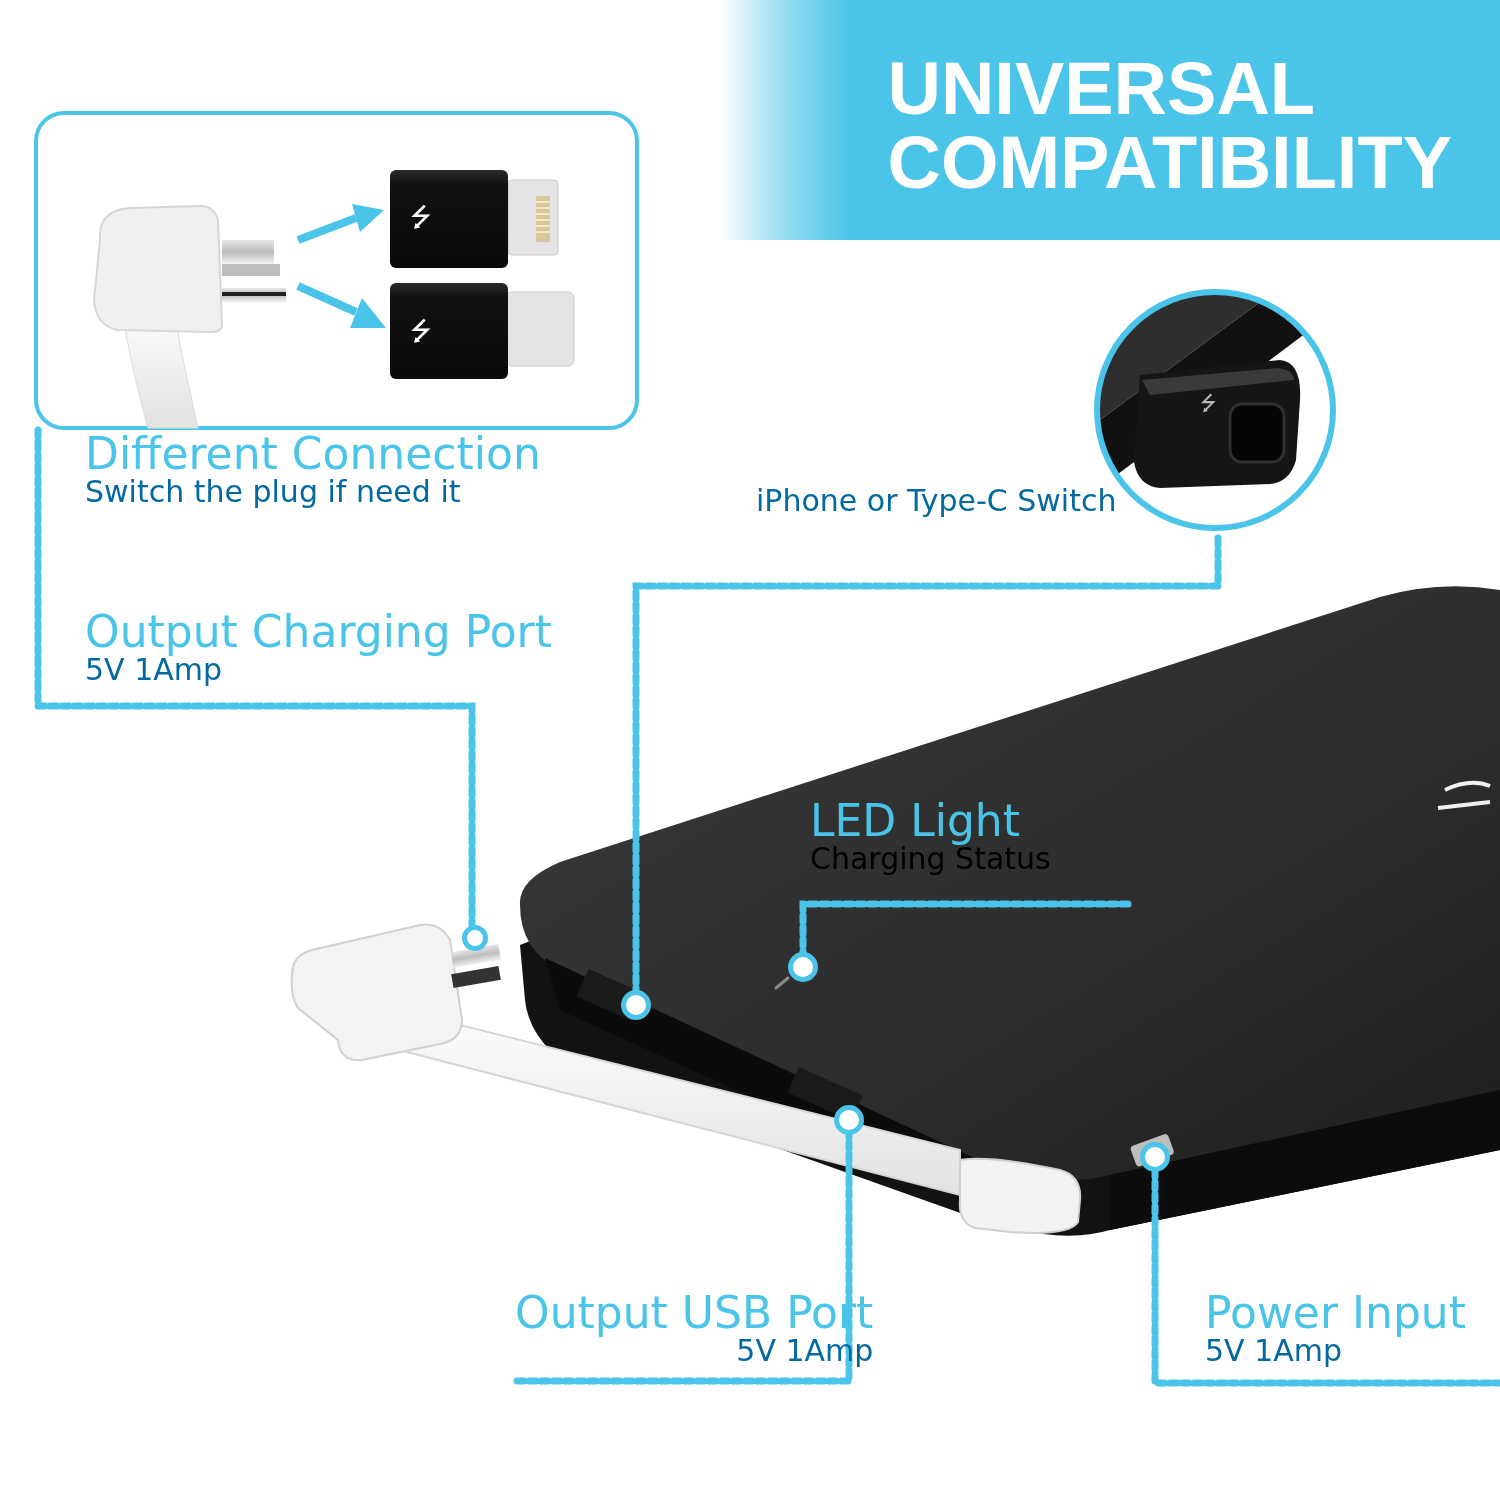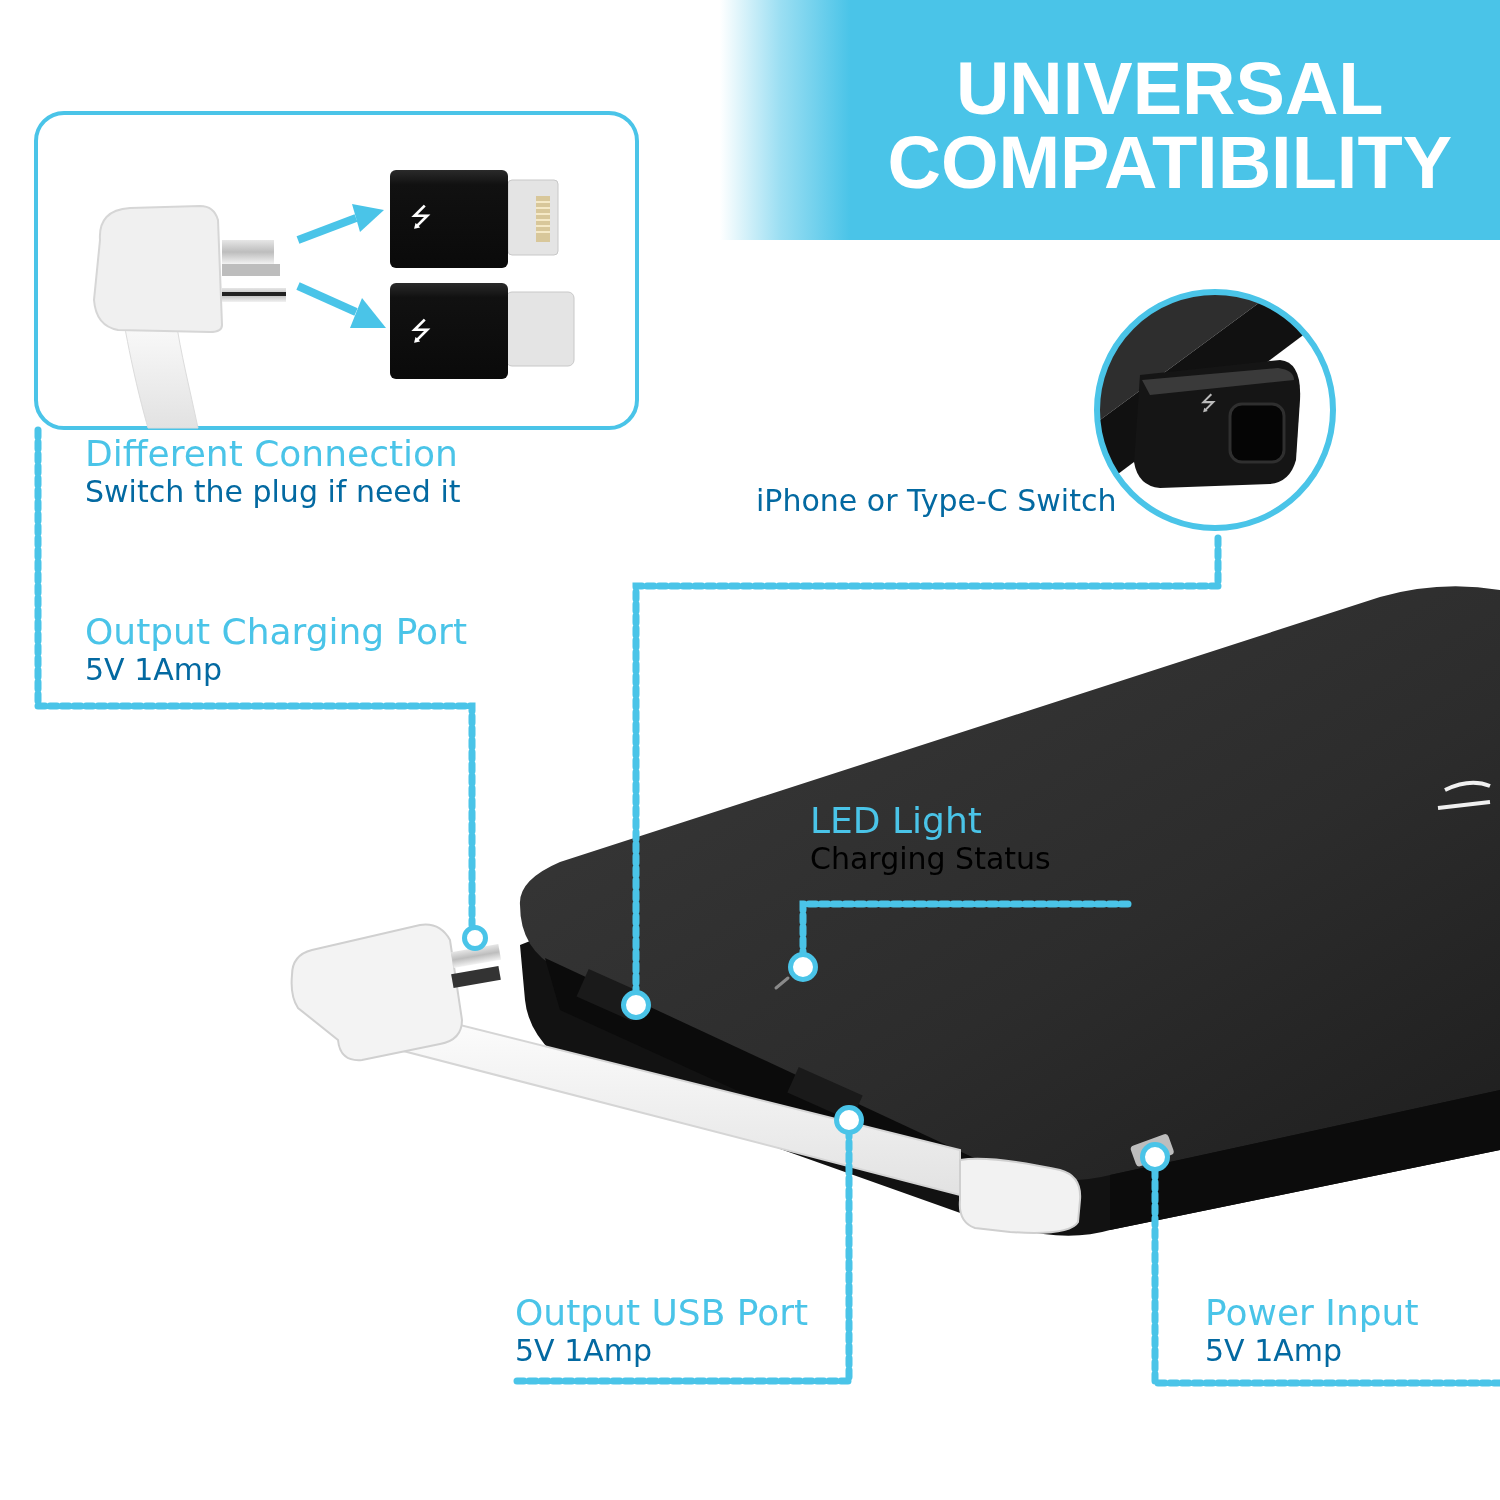--- a/index.html
+++ b/index.html
@@ -1,22 +1,22 @@
 <!DOCTYPE html>
 <html><head>
 <meta charset="utf-8">
 <style>
   html, body { margin:0; padding:0; }
   body { width:1500px; height:1500px; background:#ffffff; position:relative; overflow:hidden; font-family:"Liberation Sans", "DejaVu Sans", sans-serif; }
   .abs { position:absolute; }
   .banner { left:720px; top:0; width:780px; height:240px;
     background:linear-gradient(90deg, rgba(74,196,232,0) 0px, rgba(74,196,232,0.55) 60px, #4ac4e8 130px, #4ac4e8 100%); }
-  .banner-title { right:48px; top:52px; text-align:center; color:#ffffff; font-weight:bold; font-size:74px; line-height:74px; letter-spacing:0px; font-family:"Liberation Sans", sans-serif; }
+  .banner-title { right:48px; top:52px; text-align:left; color:#ffffff; font-weight:bold; font-size:74px; line-height:74px; letter-spacing:0px; font-family:"Liberation Sans", sans-serif; }
   .banner-title span { display:block; }
-  .callout-title { color:#4ac4e8; font-size:36px; line-height:40px; white-space:nowrap; font-family:"DejaVu Sans", sans-serif; }
+  .callout-title { color:#4ac4e8; font-size:44px; line-height:40px; white-space:nowrap; font-family:"DejaVu Sans", sans-serif; }
   .callout-sub { color:#0369a1; font-size:30px; line-height:36px; white-space:nowrap; font-family:"DejaVu Sans", sans-serif; }
   .callout-sub.light { color:#000000; }
   .dot { width:22px; height:22px; border-radius:50%; background:#ffffff; border:5px solid #4ac4e8; box-sizing:border-box; }
   svg { position:absolute; left:0; top:0; }
 </style>
 </head>
 <body>
 
 <div class="abs banner"></div>
 <div class="abs banner-title">
@@ -162,21 +162,21 @@
 
 <div class="abs" style="left:756px;top:483px;">
   <div class="callout-sub">iPhone or Type-C Switch</div>
 </div>
 
 <div class="abs" style="left:802px;top:801px;margin-left:8px;">
   <div class="callout-title">LED Light</div>
   <div class="callout-sub light">Charging Status</div>
 </div>
 
-<div class="abs" style="left:515px;top:1293px;">
+<div class="abs" style="left:515px;top:1293px;text-align:right;">
   <div class="callout-title">Output USB Port</div>
   <div class="callout-sub">5V 1Amp</div>
 </div>
 
 <div class="abs" style="left:1205px;top:1293px;">
   <div class="callout-title">Power Input</div>
   <div class="callout-sub">5V 1Amp</div>
 </div>
 
 </body></html>

